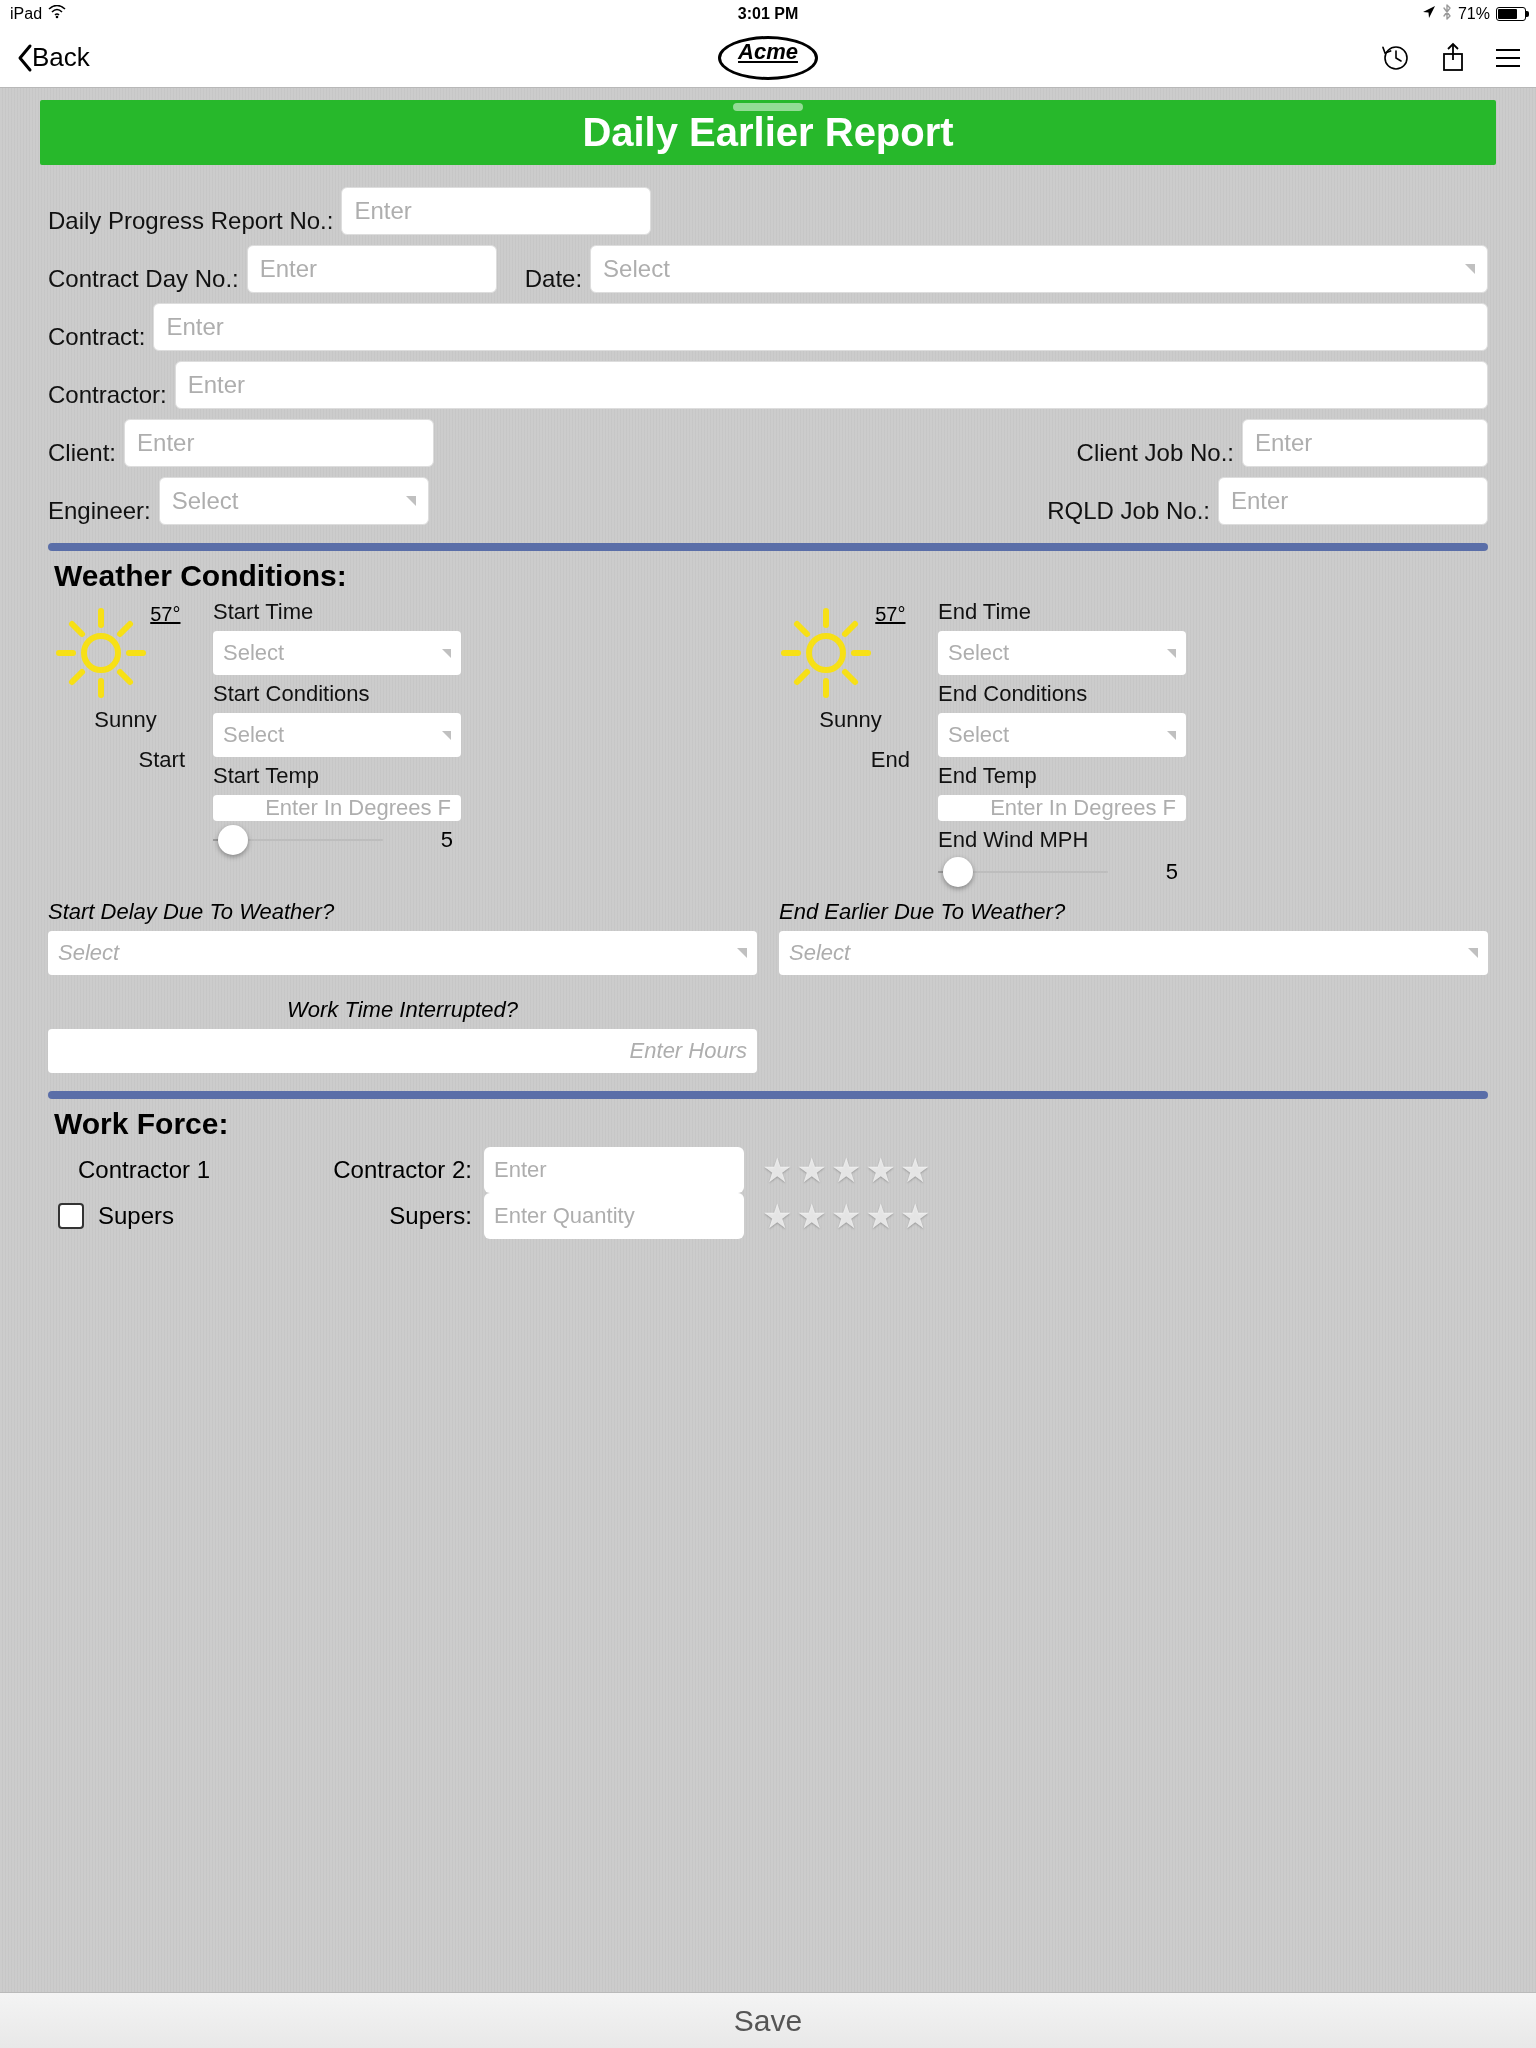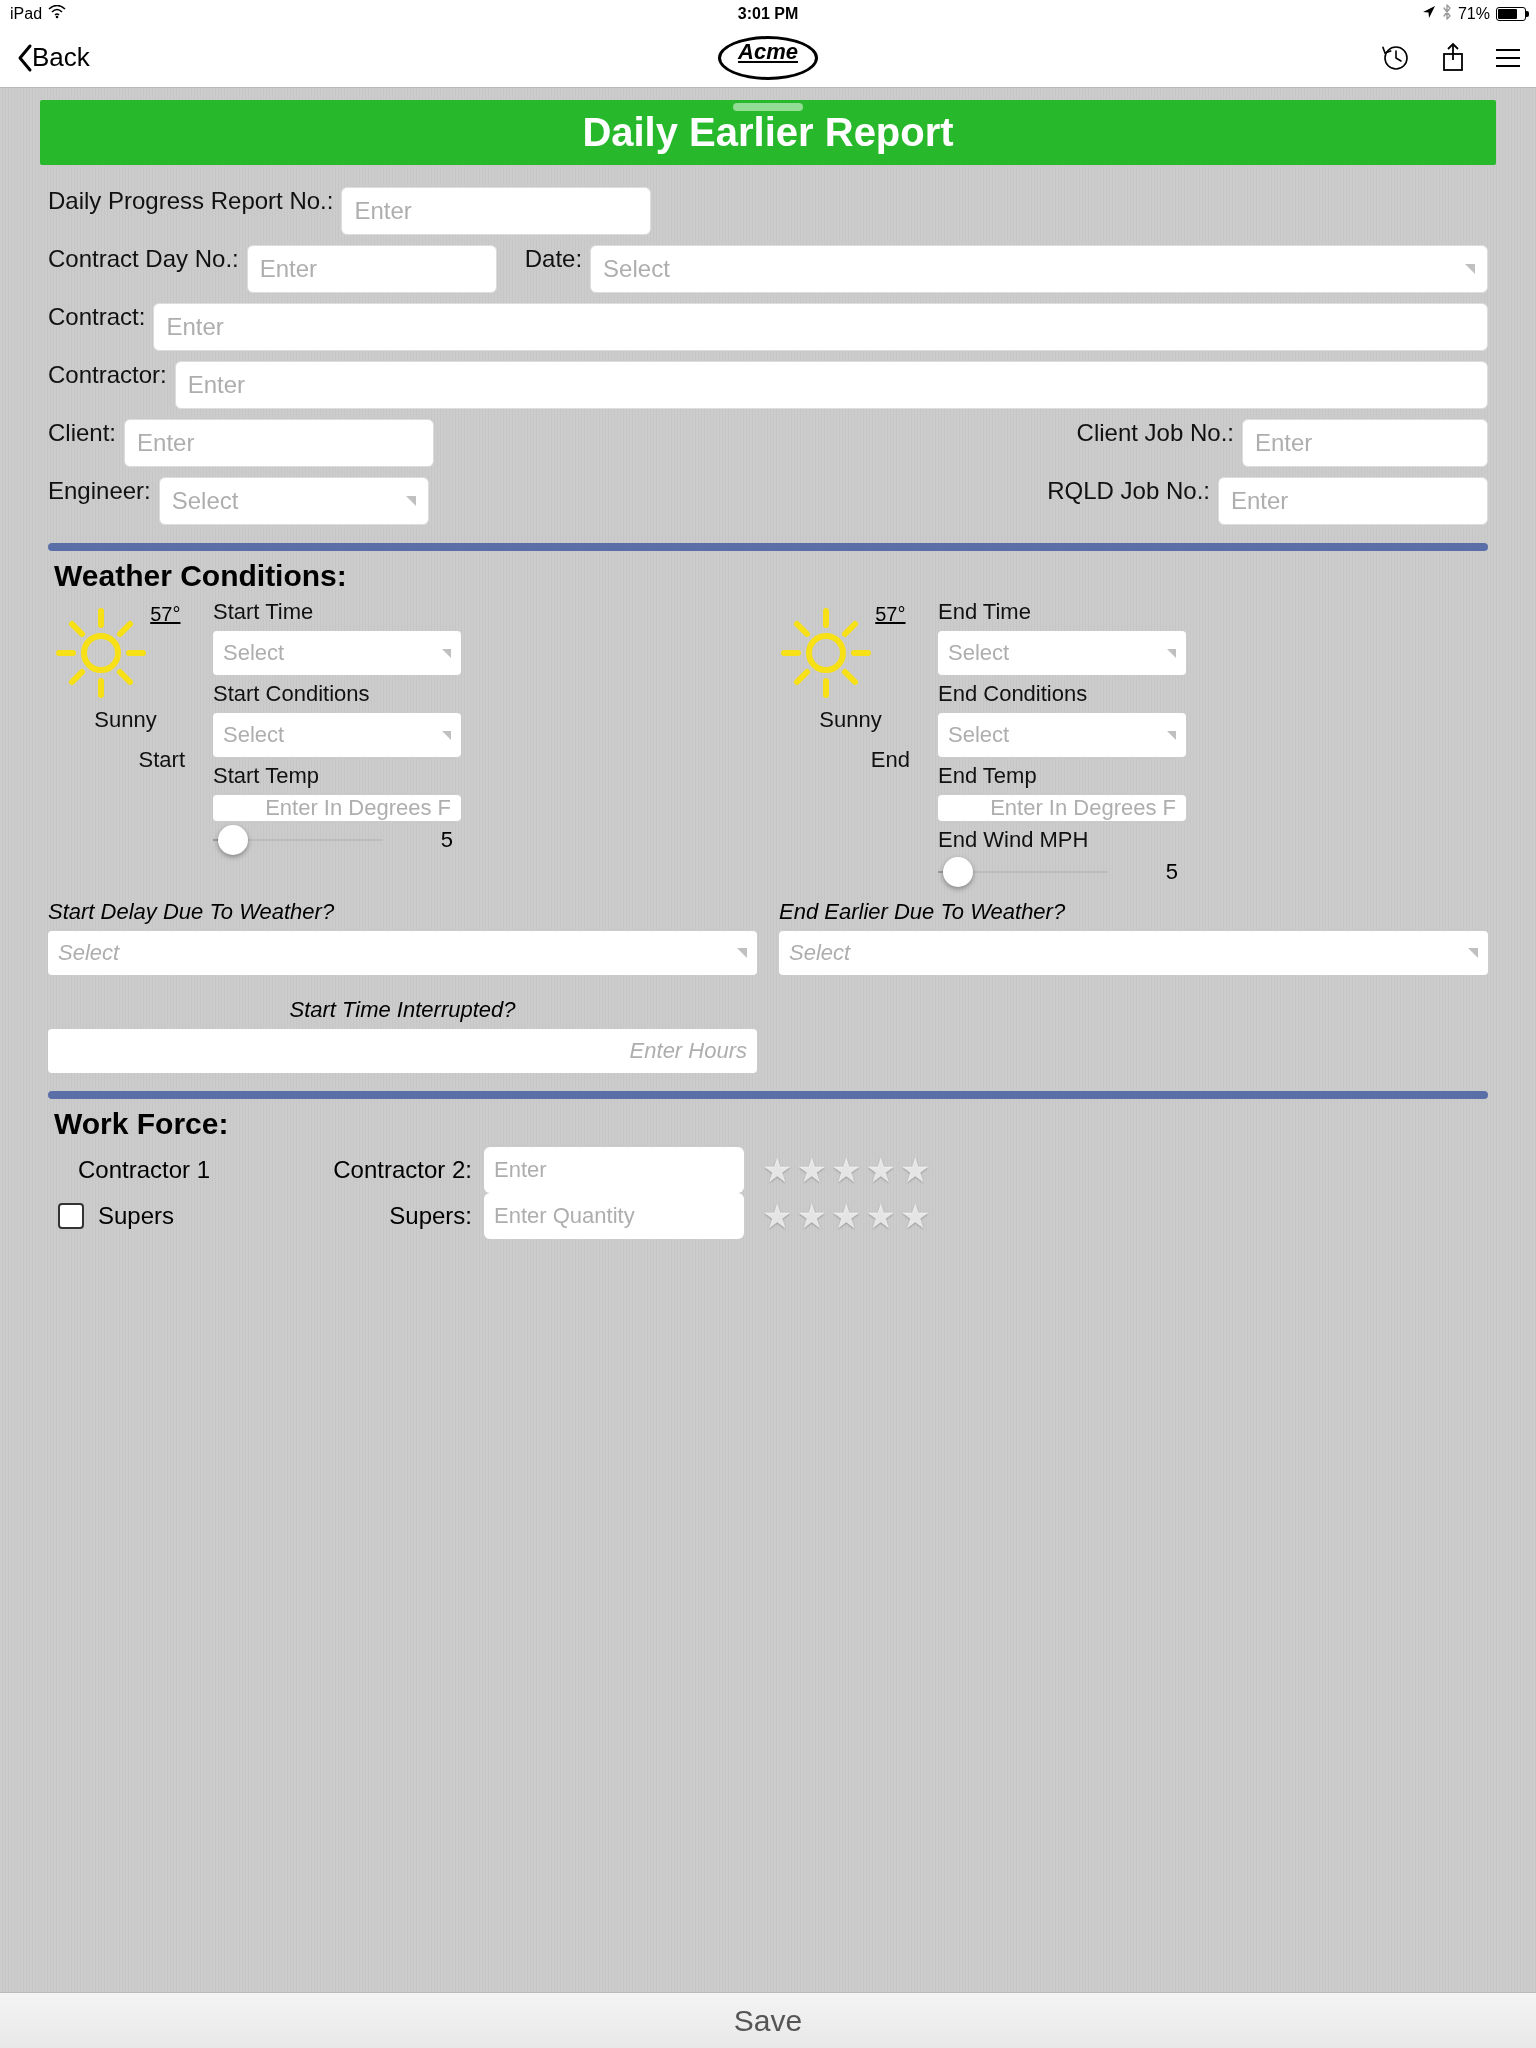--- a/index.html
+++ b/index.html
@@ -28,21 +28,21 @@
   
   .content { position:absolute; top:88px; bottom:56px; left:0; right:0; overflow:hidden;
     background: repeating-linear-gradient(90deg, #c9c9c9 0, #cfcfcf 1px, #c9c9c9 2px, #c4c4c4 3px), linear-gradient(90deg,#b8b8b8,#d6d6d6 10%, #cfcfcf 50%, #d6d6d6 90%, #b8b8b8);
     padding: 12px 40px 0 40px;
   }
   .drag-handle { position:absolute; top:3px; left:50%; transform:translateX(-50%); width:70px; height:8px; background: rgba(255,255,255,0.5); border-radius:4px; }
 
   .title-bar { background:#27b82b; color:#fff; text-align:center; font-size:40px; font-weight:700; padding:10px 0; border-radius:2px; position:relative; }
 
   .form-area { padding: 12px 8px 0 8px; }
-  .row { display:flex; align-items:flex-start; flex-wrap:wrap; gap: 8px; margin-top:10px; }
+  .row { display:flex; align-items:flex-end; flex-wrap:wrap; gap: 8px; margin-top:10px; }
   .lbl { font-size:24px; color:#111; white-space:nowrap; }
   .field, .select { background:#fff; border:1px solid #ddd; border-radius:6px; height:48px; font-size:24px; padding:0 12px; color:#aeaeae; display:flex; align-items:center; }
   .select { justify-content:space-between; }
   .tri { width:0; height:0; border-left:10px solid transparent; border-top:10px solid #c0c0c0; margin-left:8px; }
   .divider { height:8px; background:#5a6ea8; border-radius:4px; margin: 18px 0 8px 0; }
 
   h2.section { font-size:30px; font-weight:700; margin: 8px 0 6px 6px; }
 
   
   .weather-grid { display:grid; grid-template-columns: 155px 1fr 155px 1fr; column-gap: 10px; }
@@ -317,21 +317,21 @@
           </div>
       </div>
       <div>
         <div class="wq-lbl">End Earlier Due To Weather?</div>
         <div class="wq-sel">
             <span>Select</span>
             <span class="tri"></span>
           </div>
       </div>
       <div>
-        <div class="wq-lbl" style="text-align:center">Start Time Interrupted?</div>
+        <div class="wq-lbl" style="text-align:center">Work Time Interrupted?</div>
         <div class="wq-in">
             <span>Enter Hours</span>
           </div>
       </div>
     </div>
 
     <div class="divider"></div>
 
     <h2 class="section">Work Force:</h2>
 

